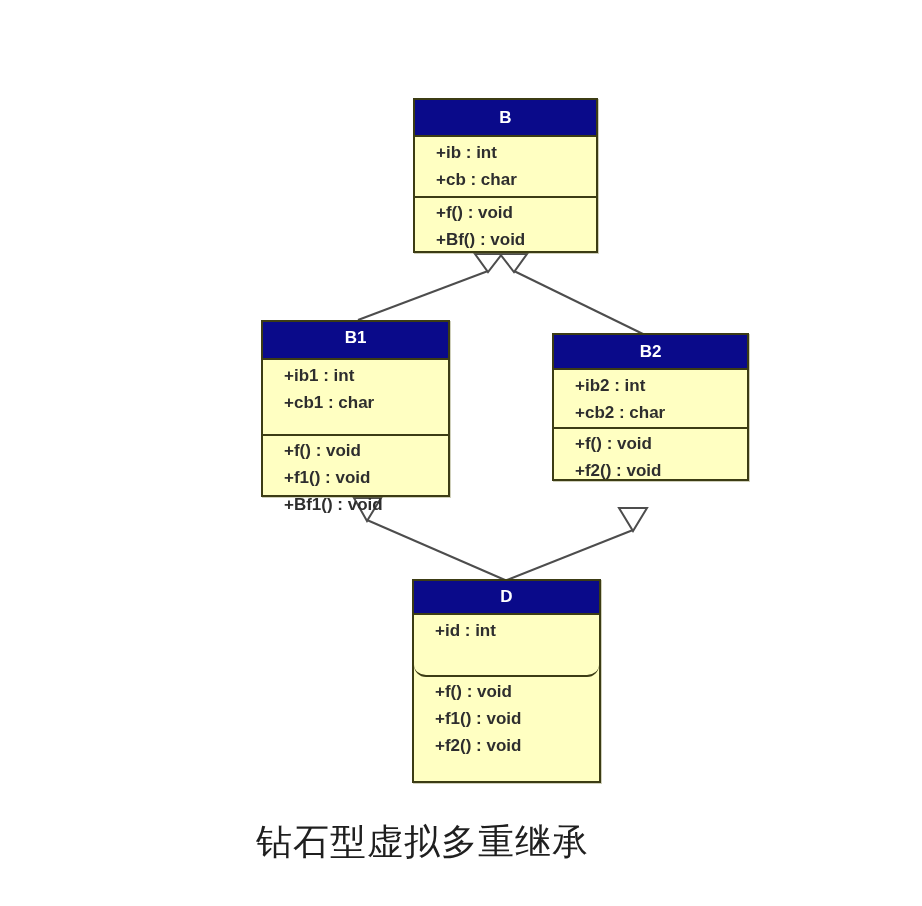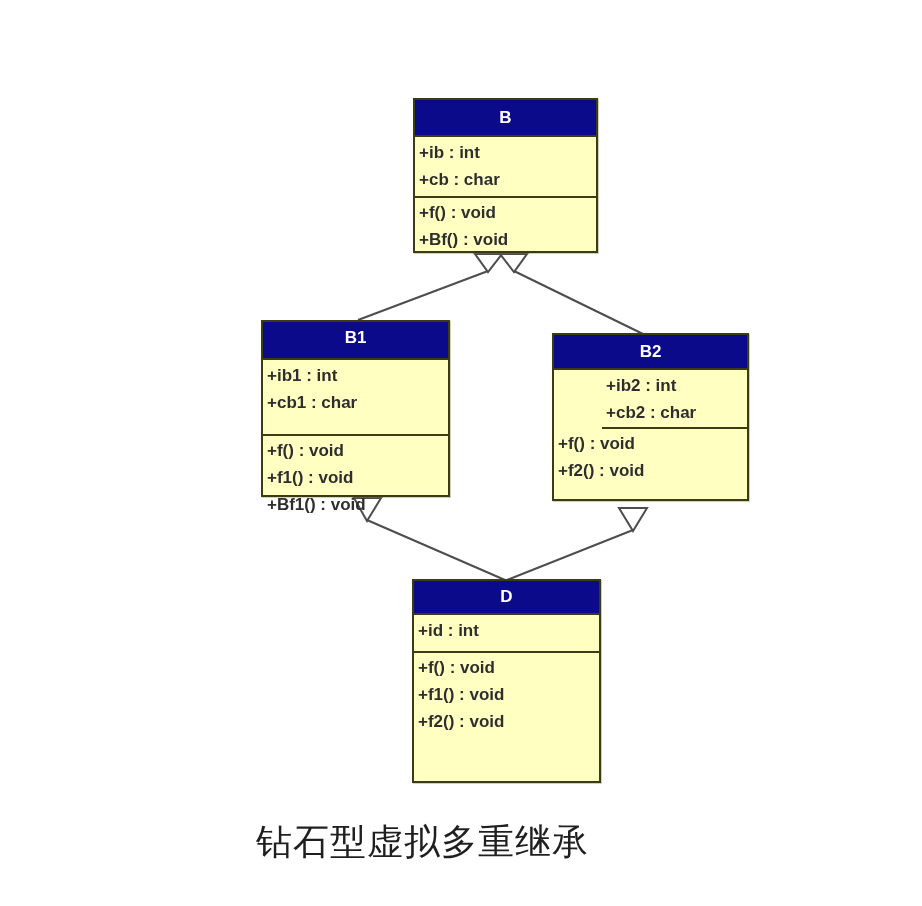--- a/index.html
+++ b/index.html
@@ -53,40 +53,40 @@
   }
   .uml-methods {
     box-sizing: border-box;
     padding-top: 1px;
   }
   .member {
     font-weight: bold;
     font-size: 17px;
     line-height: 27px;
     color: var(--member-text, #2e2e2e);
-    padding-left: 4px;
+    padding-left: 21px;
     white-space: nowrap;
   }
 
   
   #class-b  { left: 413px; top:  98px; width: 185px; height: 155px; }
   #class-b  .uml-header { height: 37px; line-height: 35px; }
   #class-b  .uml-attrs  { height: 61px; }
 
   #class-b1 { left: 261px; top: 320px; width: 189px; height: 177px; }
   #class-b1 .uml-header { height: 38px; line-height: 32px; }
   #class-b1 .uml-attrs  { height: 76px; }
 
-  #class-b2 { left: 552px; top: 333px; width: 197px; height: 168px; }
+  #class-b2 { left: 552px; top: 333px; width: 197px; height: 148px; }
   #class-b2 .uml-header { height: 35px; line-height: 33px; }
-  #class-b2 .uml-attrs  { height: 59px; margin-left: 48px; }
+  #class-b2 .uml-attrs  { height: 59px; }
 
   #class-d  { left: 412px; top: 579px; width: 189px; height: 204px; }
   #class-d  .uml-header { height: 34px; line-height: 32px; }
-  #class-d  .uml-attrs  { height: 38px; }
+  #class-d  .uml-attrs  { height: 62px; border-radius: 12px; }
 
   .caption {
     position: absolute;
     z-index: 2;
     left: 256px;
     top: 818px;
     width: 500px;
     text-align: left;
     font-family: "DejaVu Serif", serif;
     font-size: 36px;

